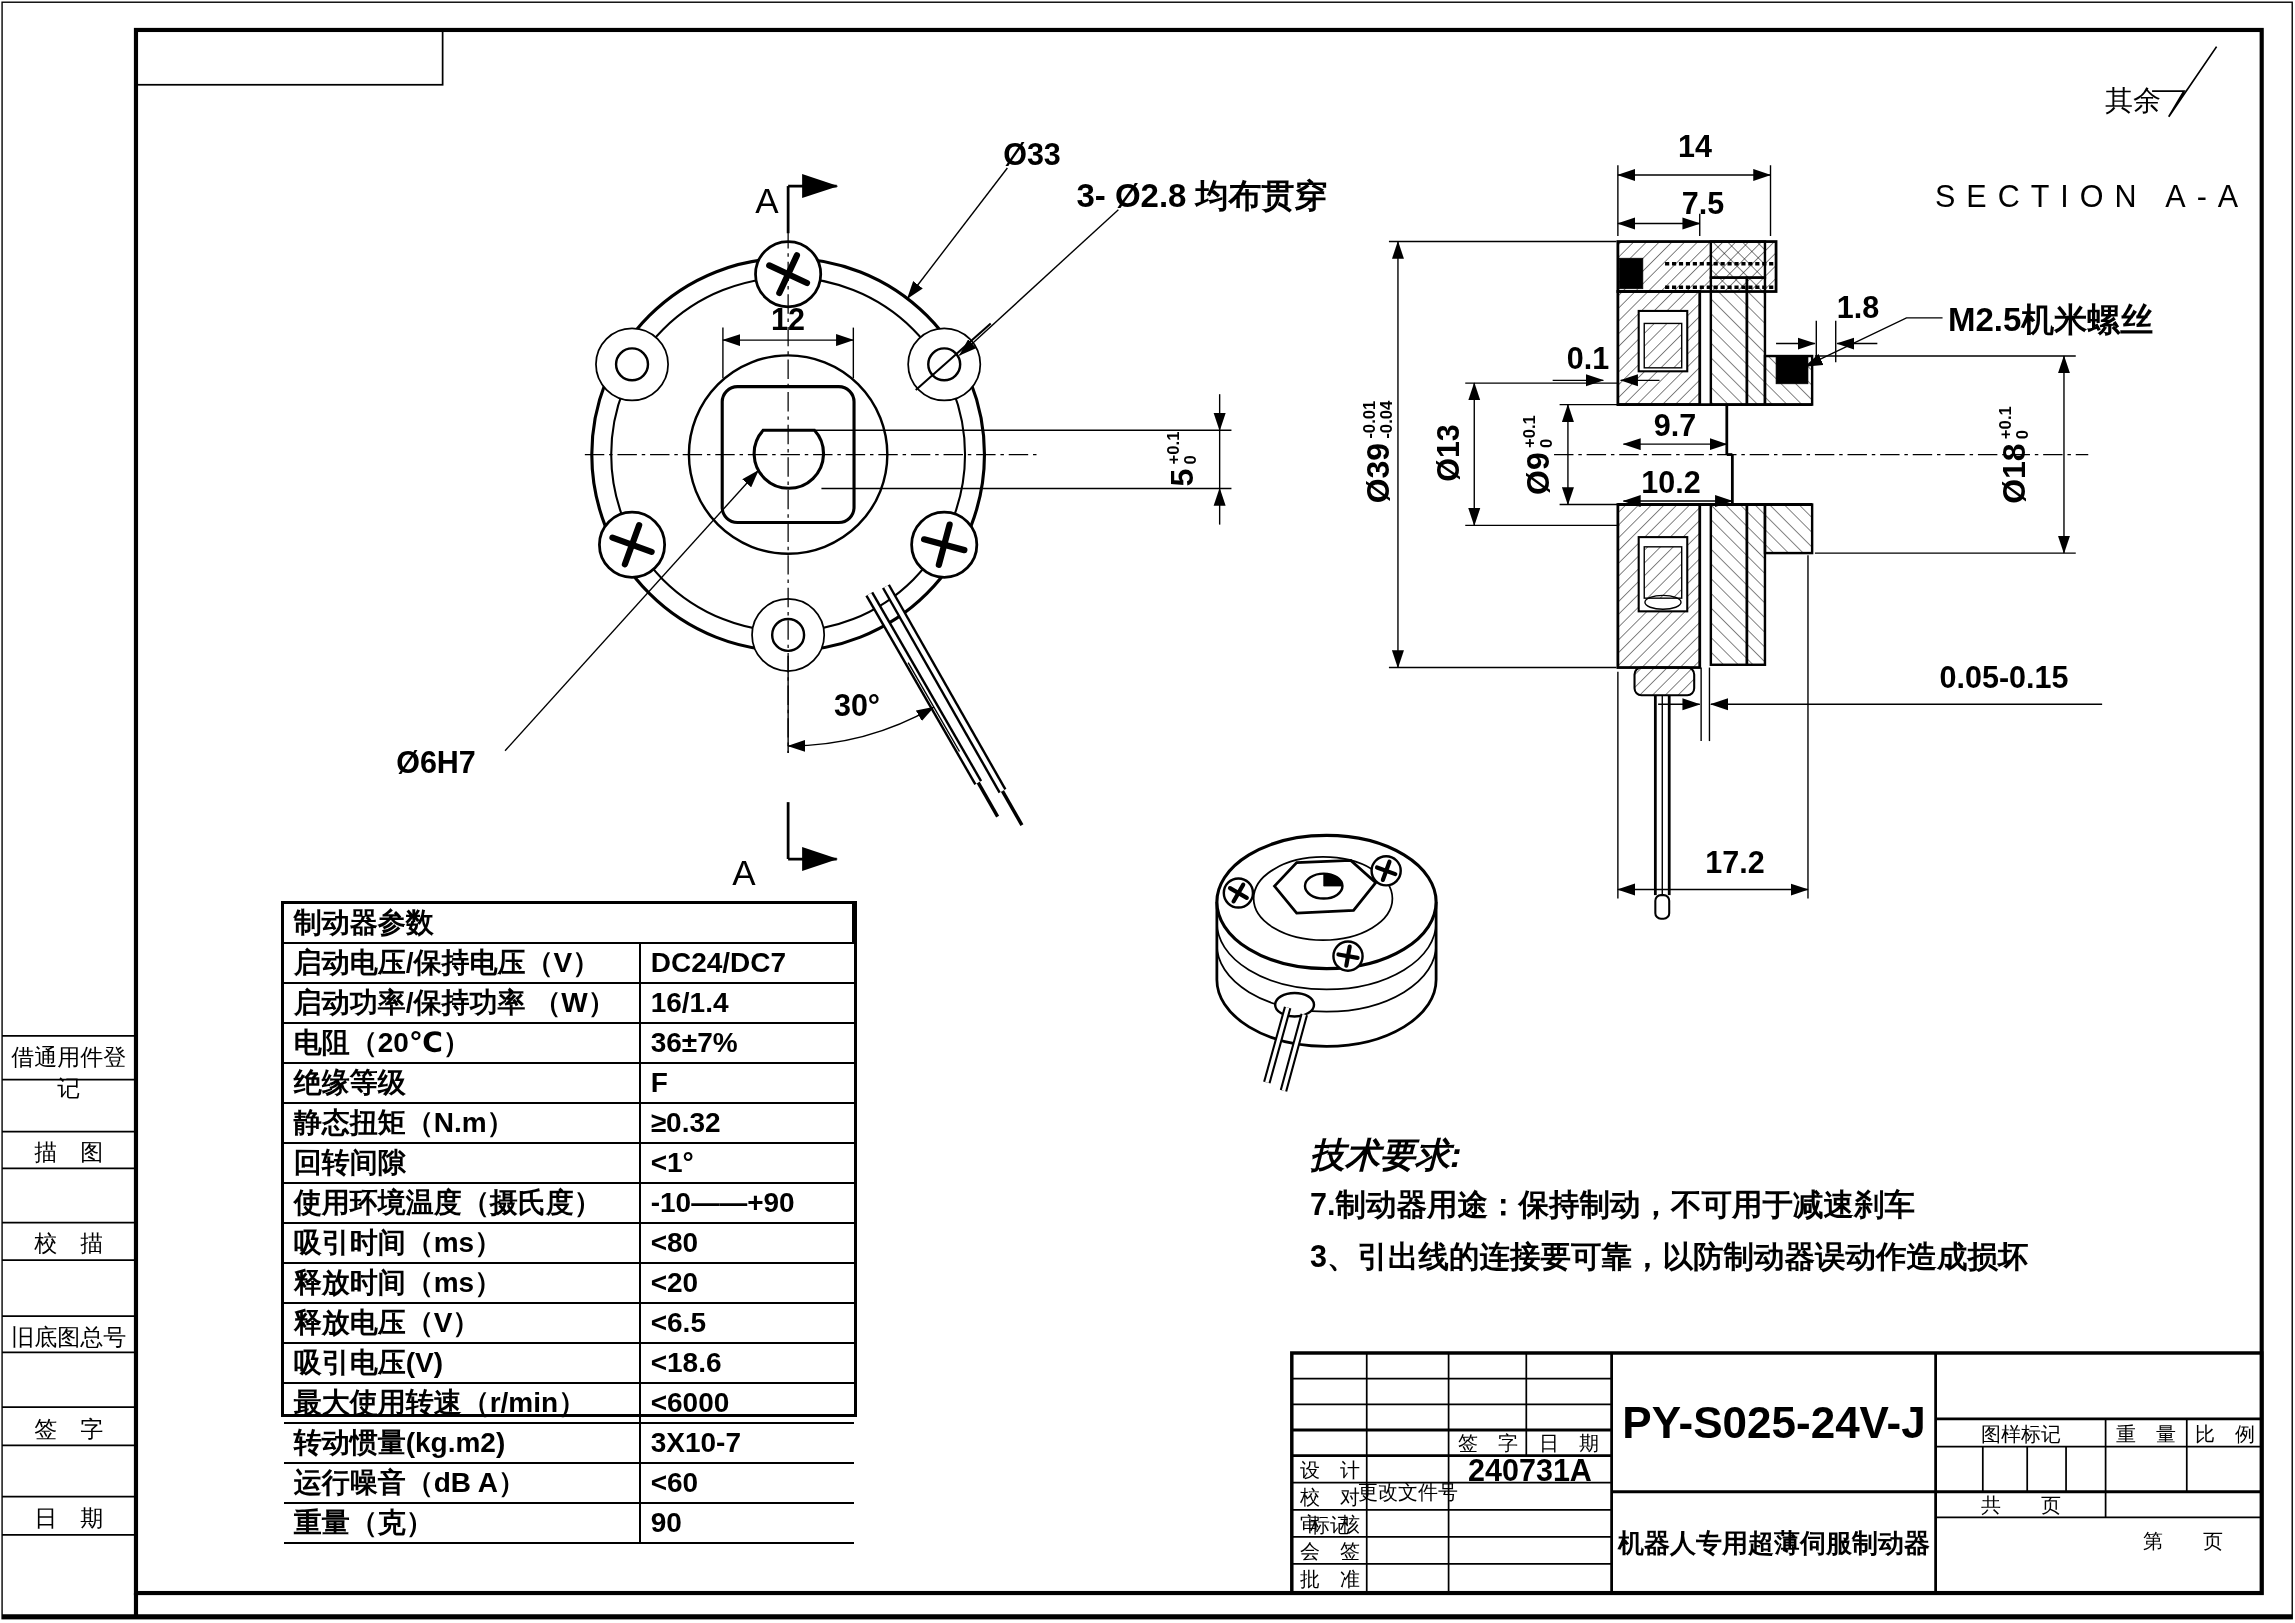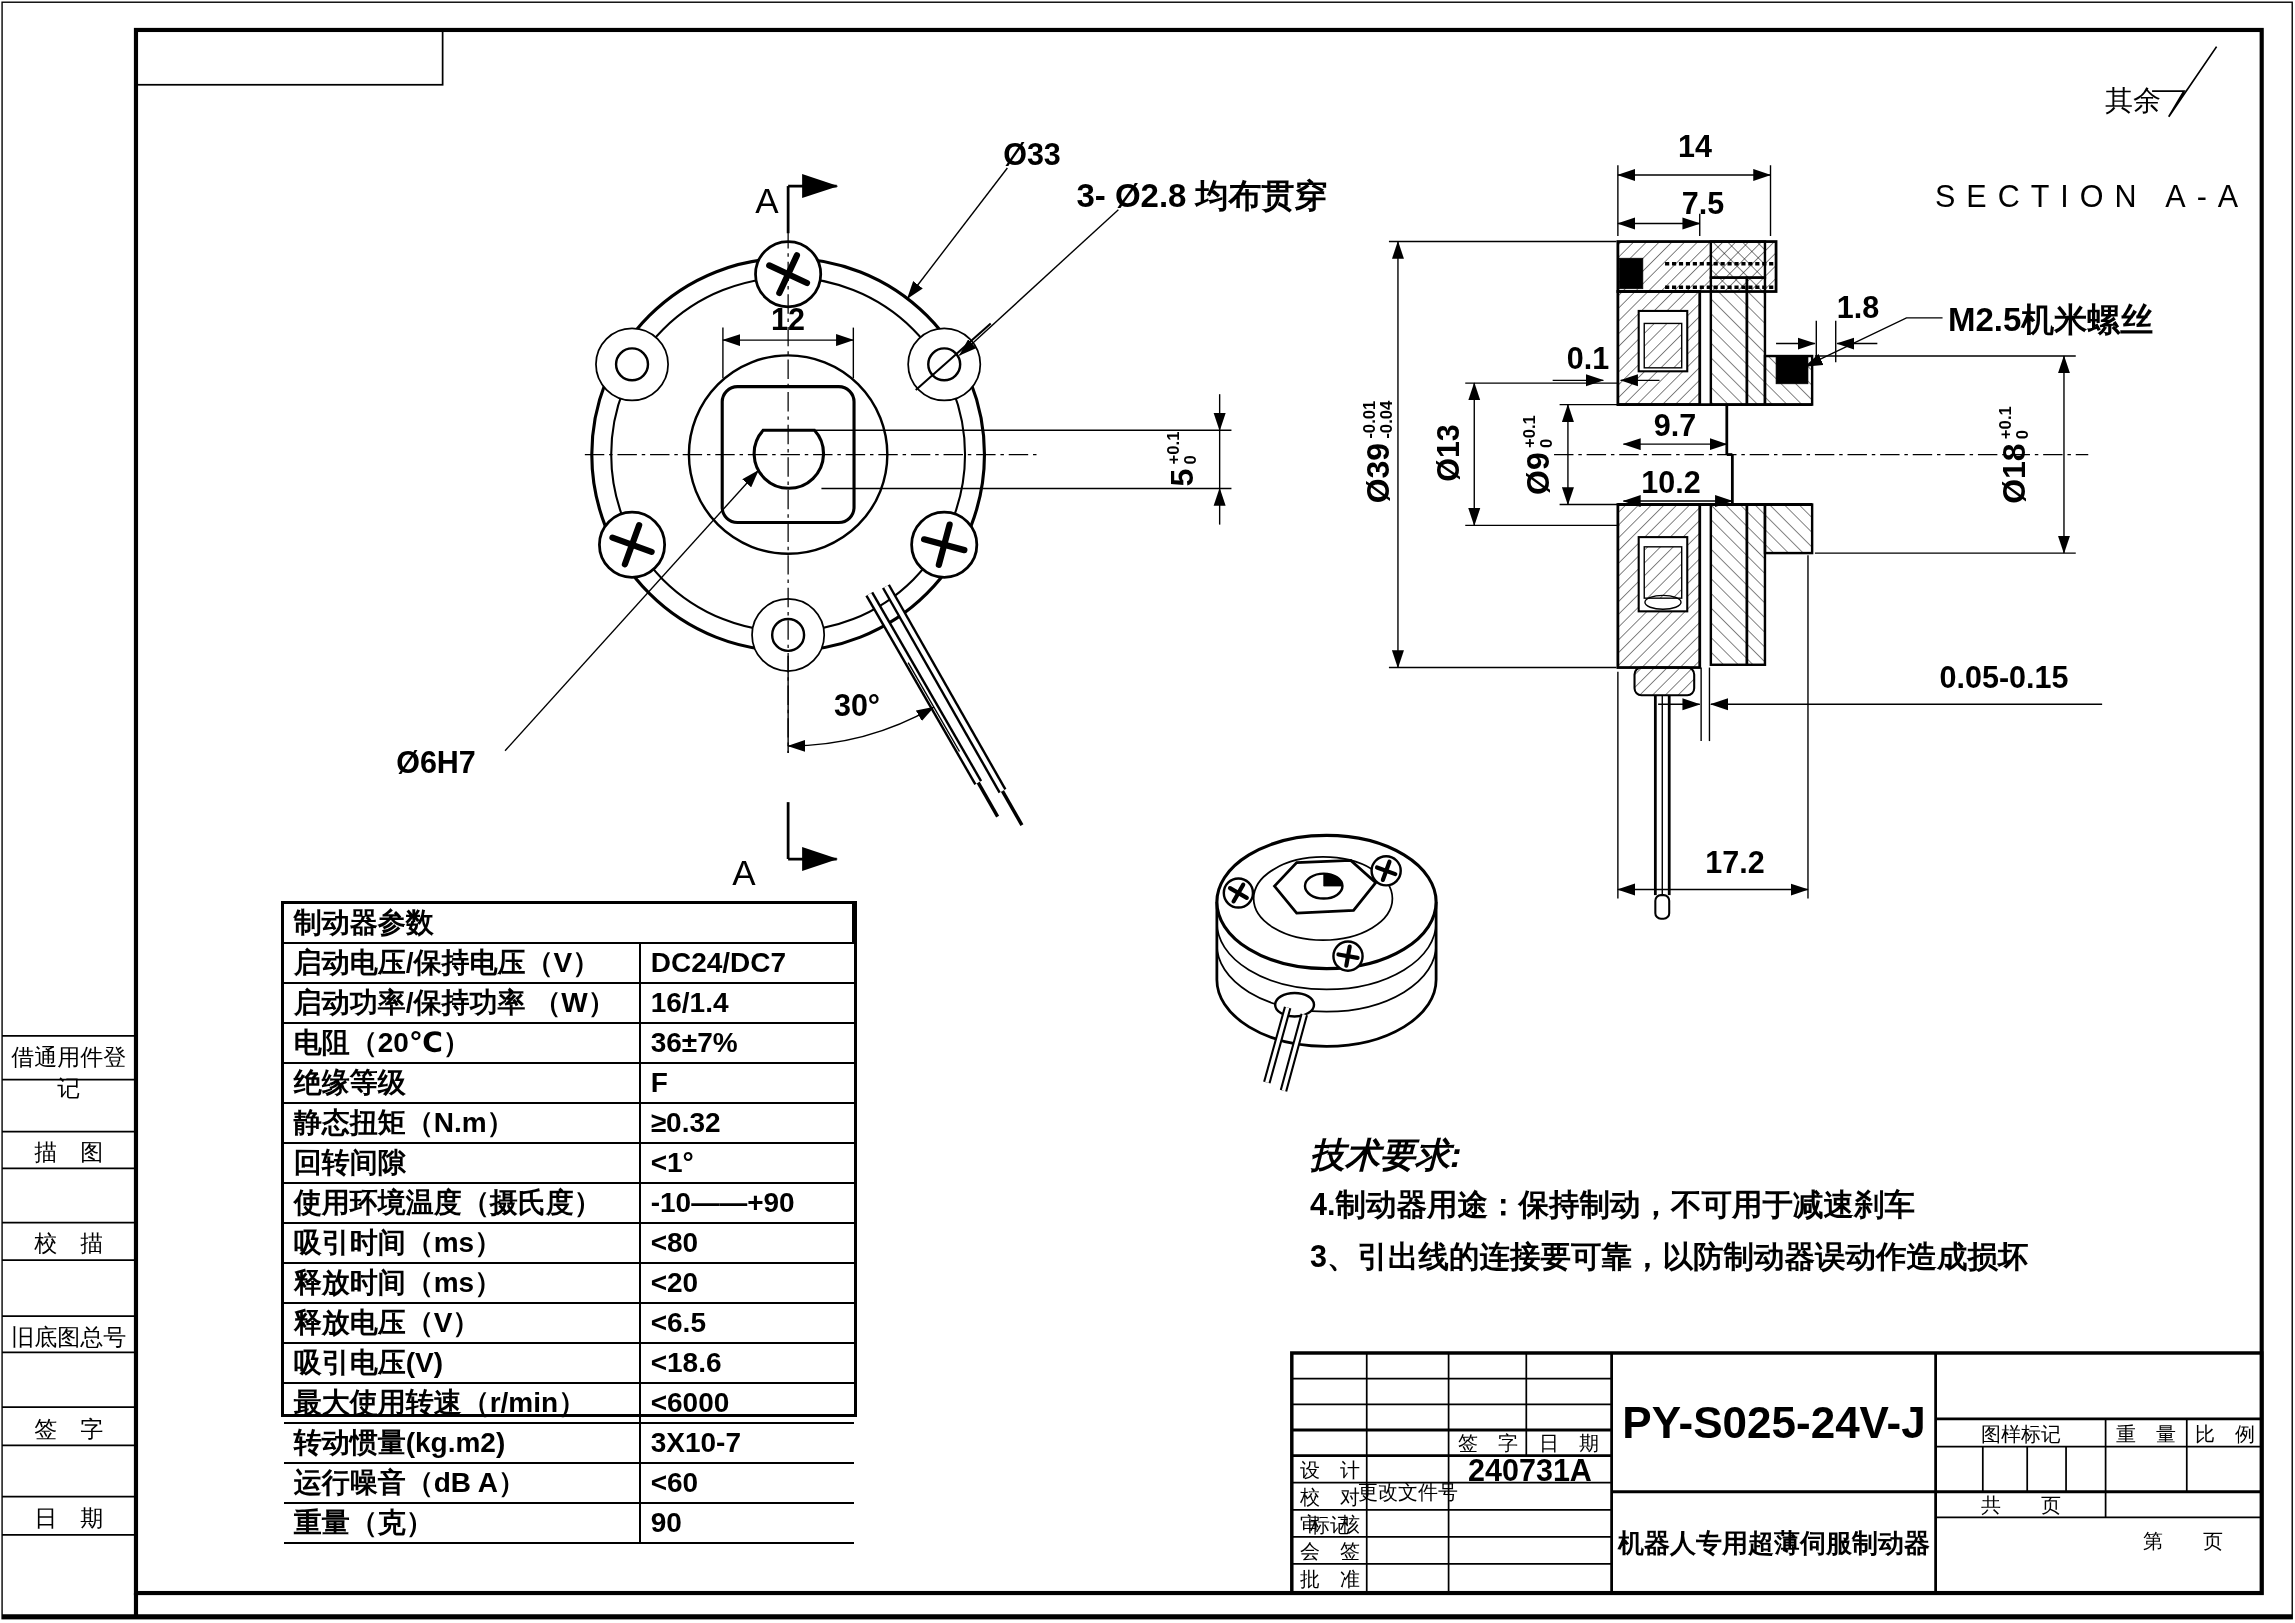--- a/index.html
+++ b/index.html
@@ -388,21 +388,21 @@
   <div class="c">转动惯量(kg.m2)</div>
     <div class="c last">3X10-7</div>
   <div class="c">运行噪音（dB A）</div>
     <div class="c last">&lt;60</div>
   <div class="c">重量（克）</div>
     <div class="c last">90</div>
 </div>
 
 <div id="tech">
   <div class="tt">技术要求:</div>
-  <div class="ti">4.制动器用途：保持制动，不可用于减速刹车</div>
+  <div class="ti">7.制动器用途：保持制动，不可用于减速刹车</div>
   <div class="ti">3、引出线的连接要可靠，以防制动器误动作造成损坏</div>
 </div>
 
 <div class="mlabel" style="top:1042px;">借通用件登记</div>
 <div class="mlabel" style="top:1137px;">描　图</div>
 <div class="mlabel" style="top:1228px;">校　描</div>
 <div class="mlabel" style="top:1322px;">旧底图总号</div>
 <div class="mlabel" style="top:1414px;">签　字</div>
 <div class="mlabel" style="top:1503px;">日　期</div>
 

